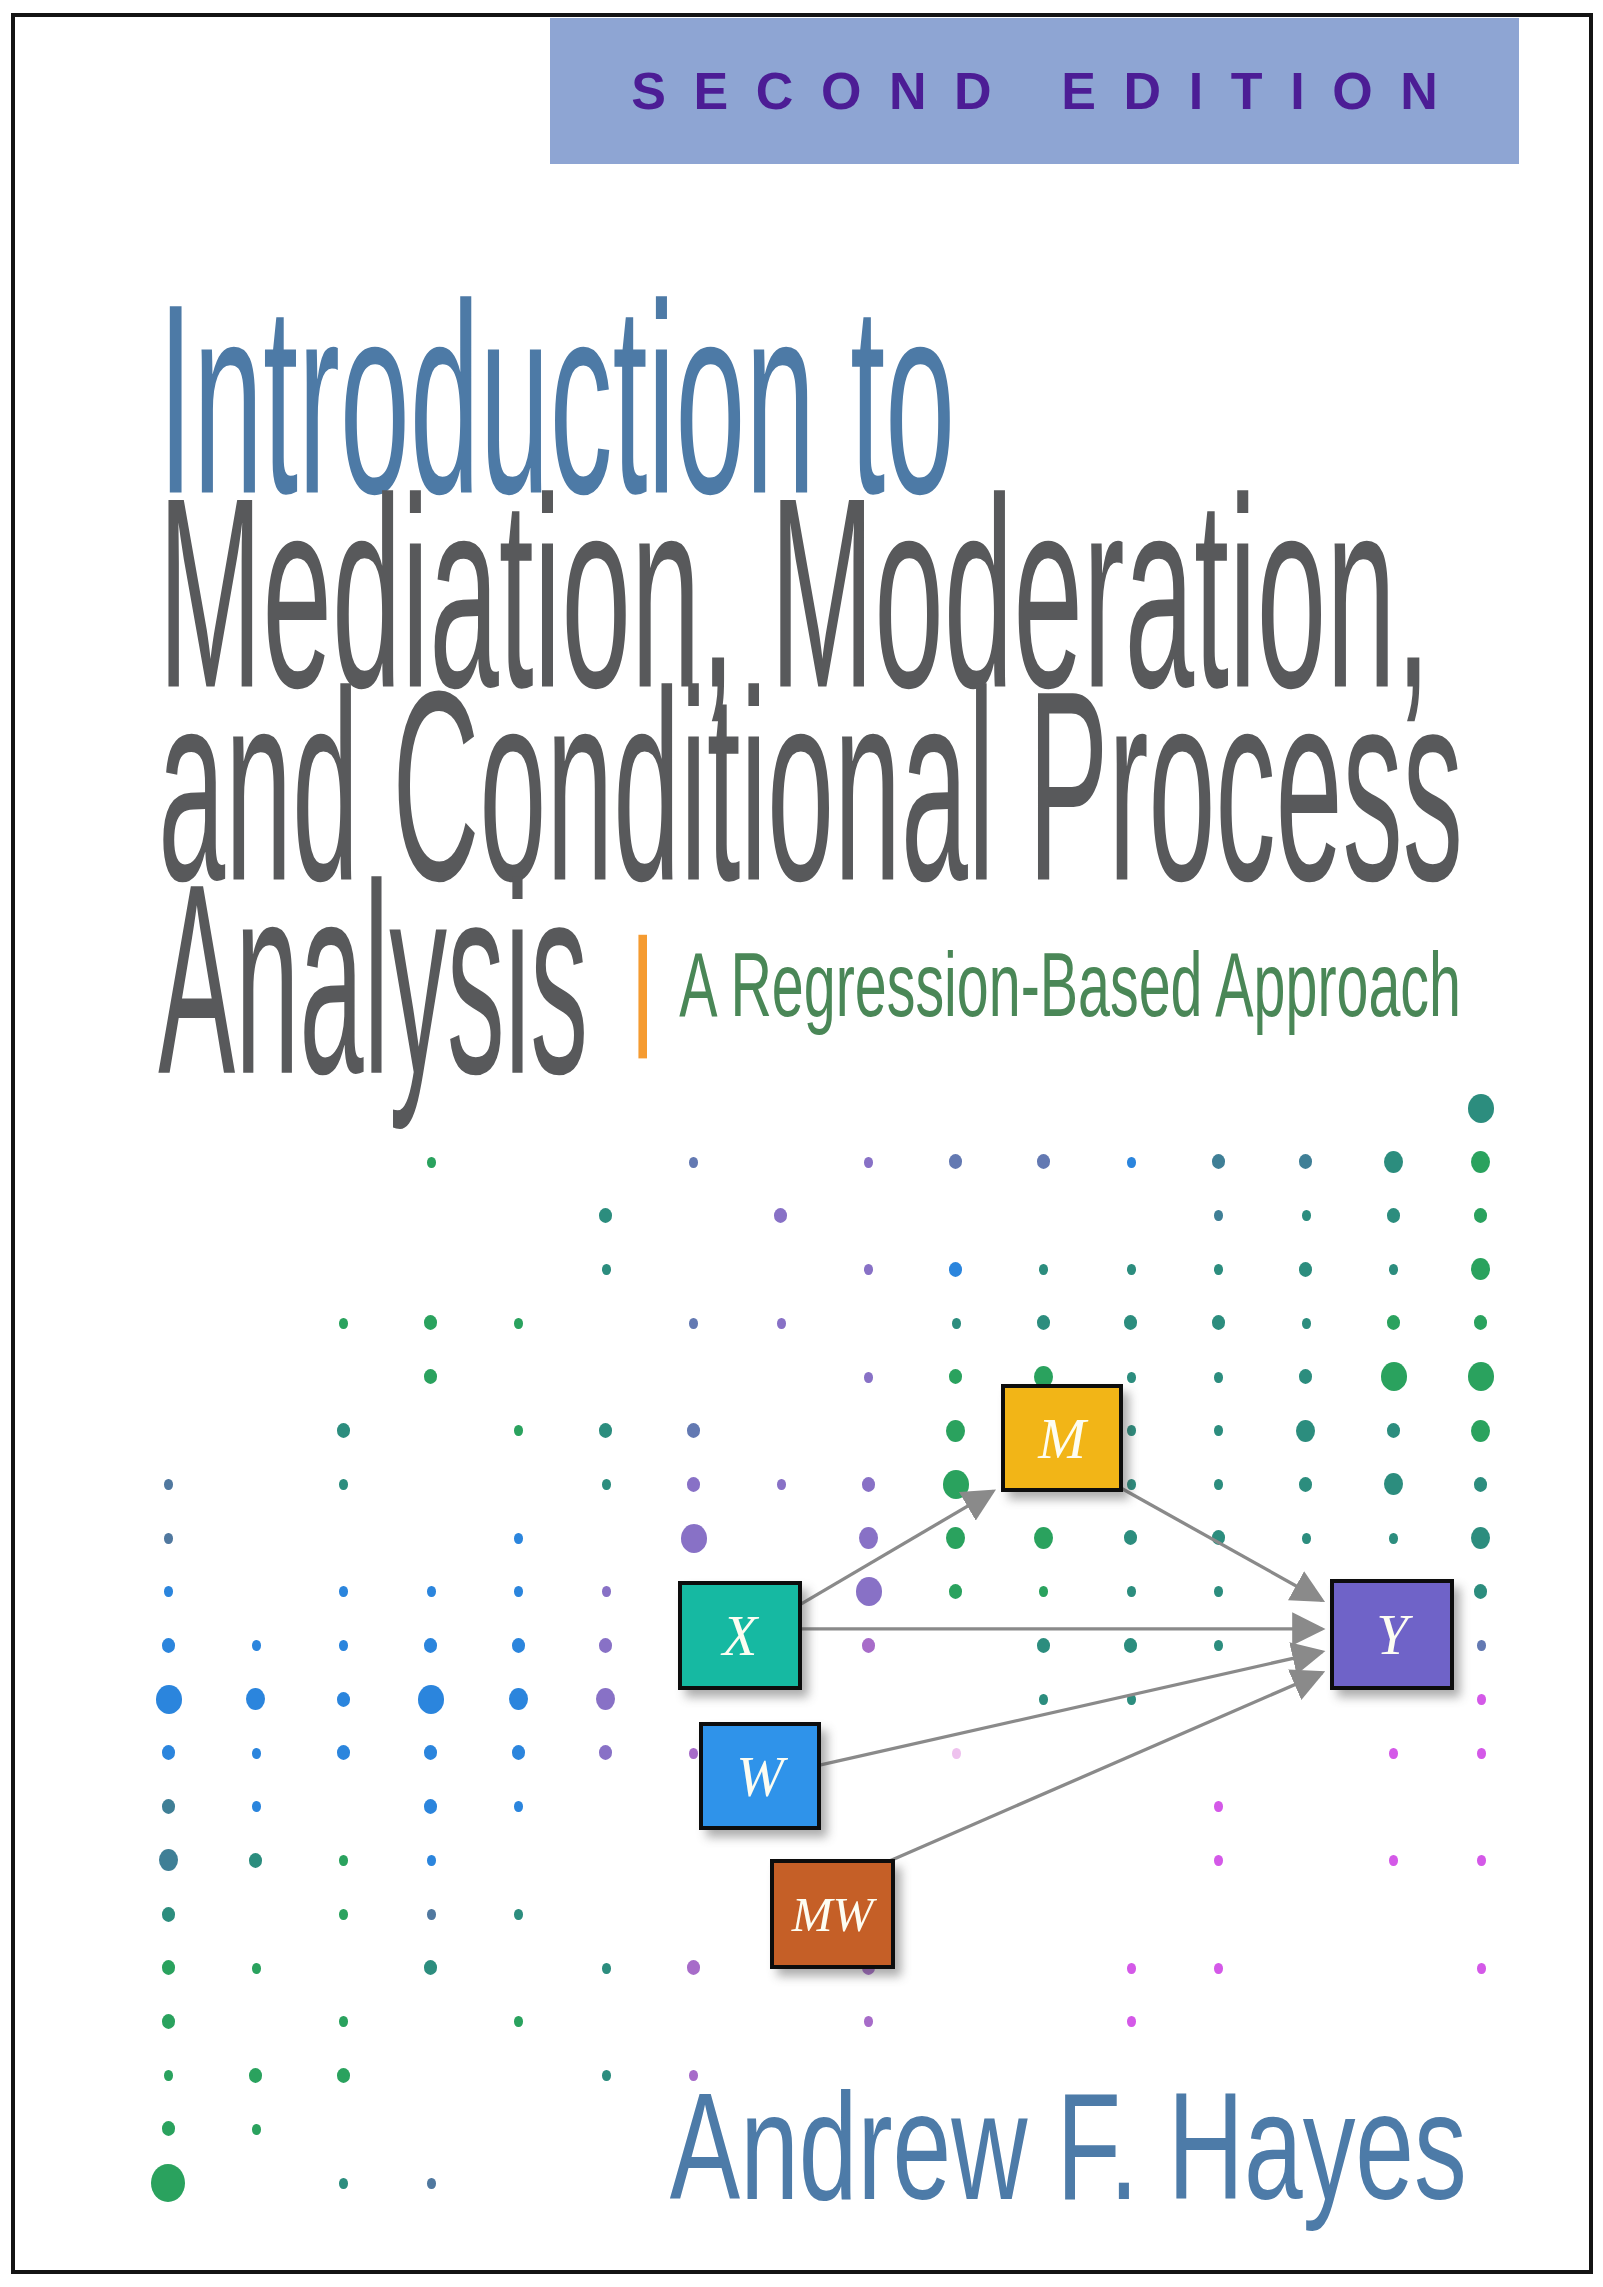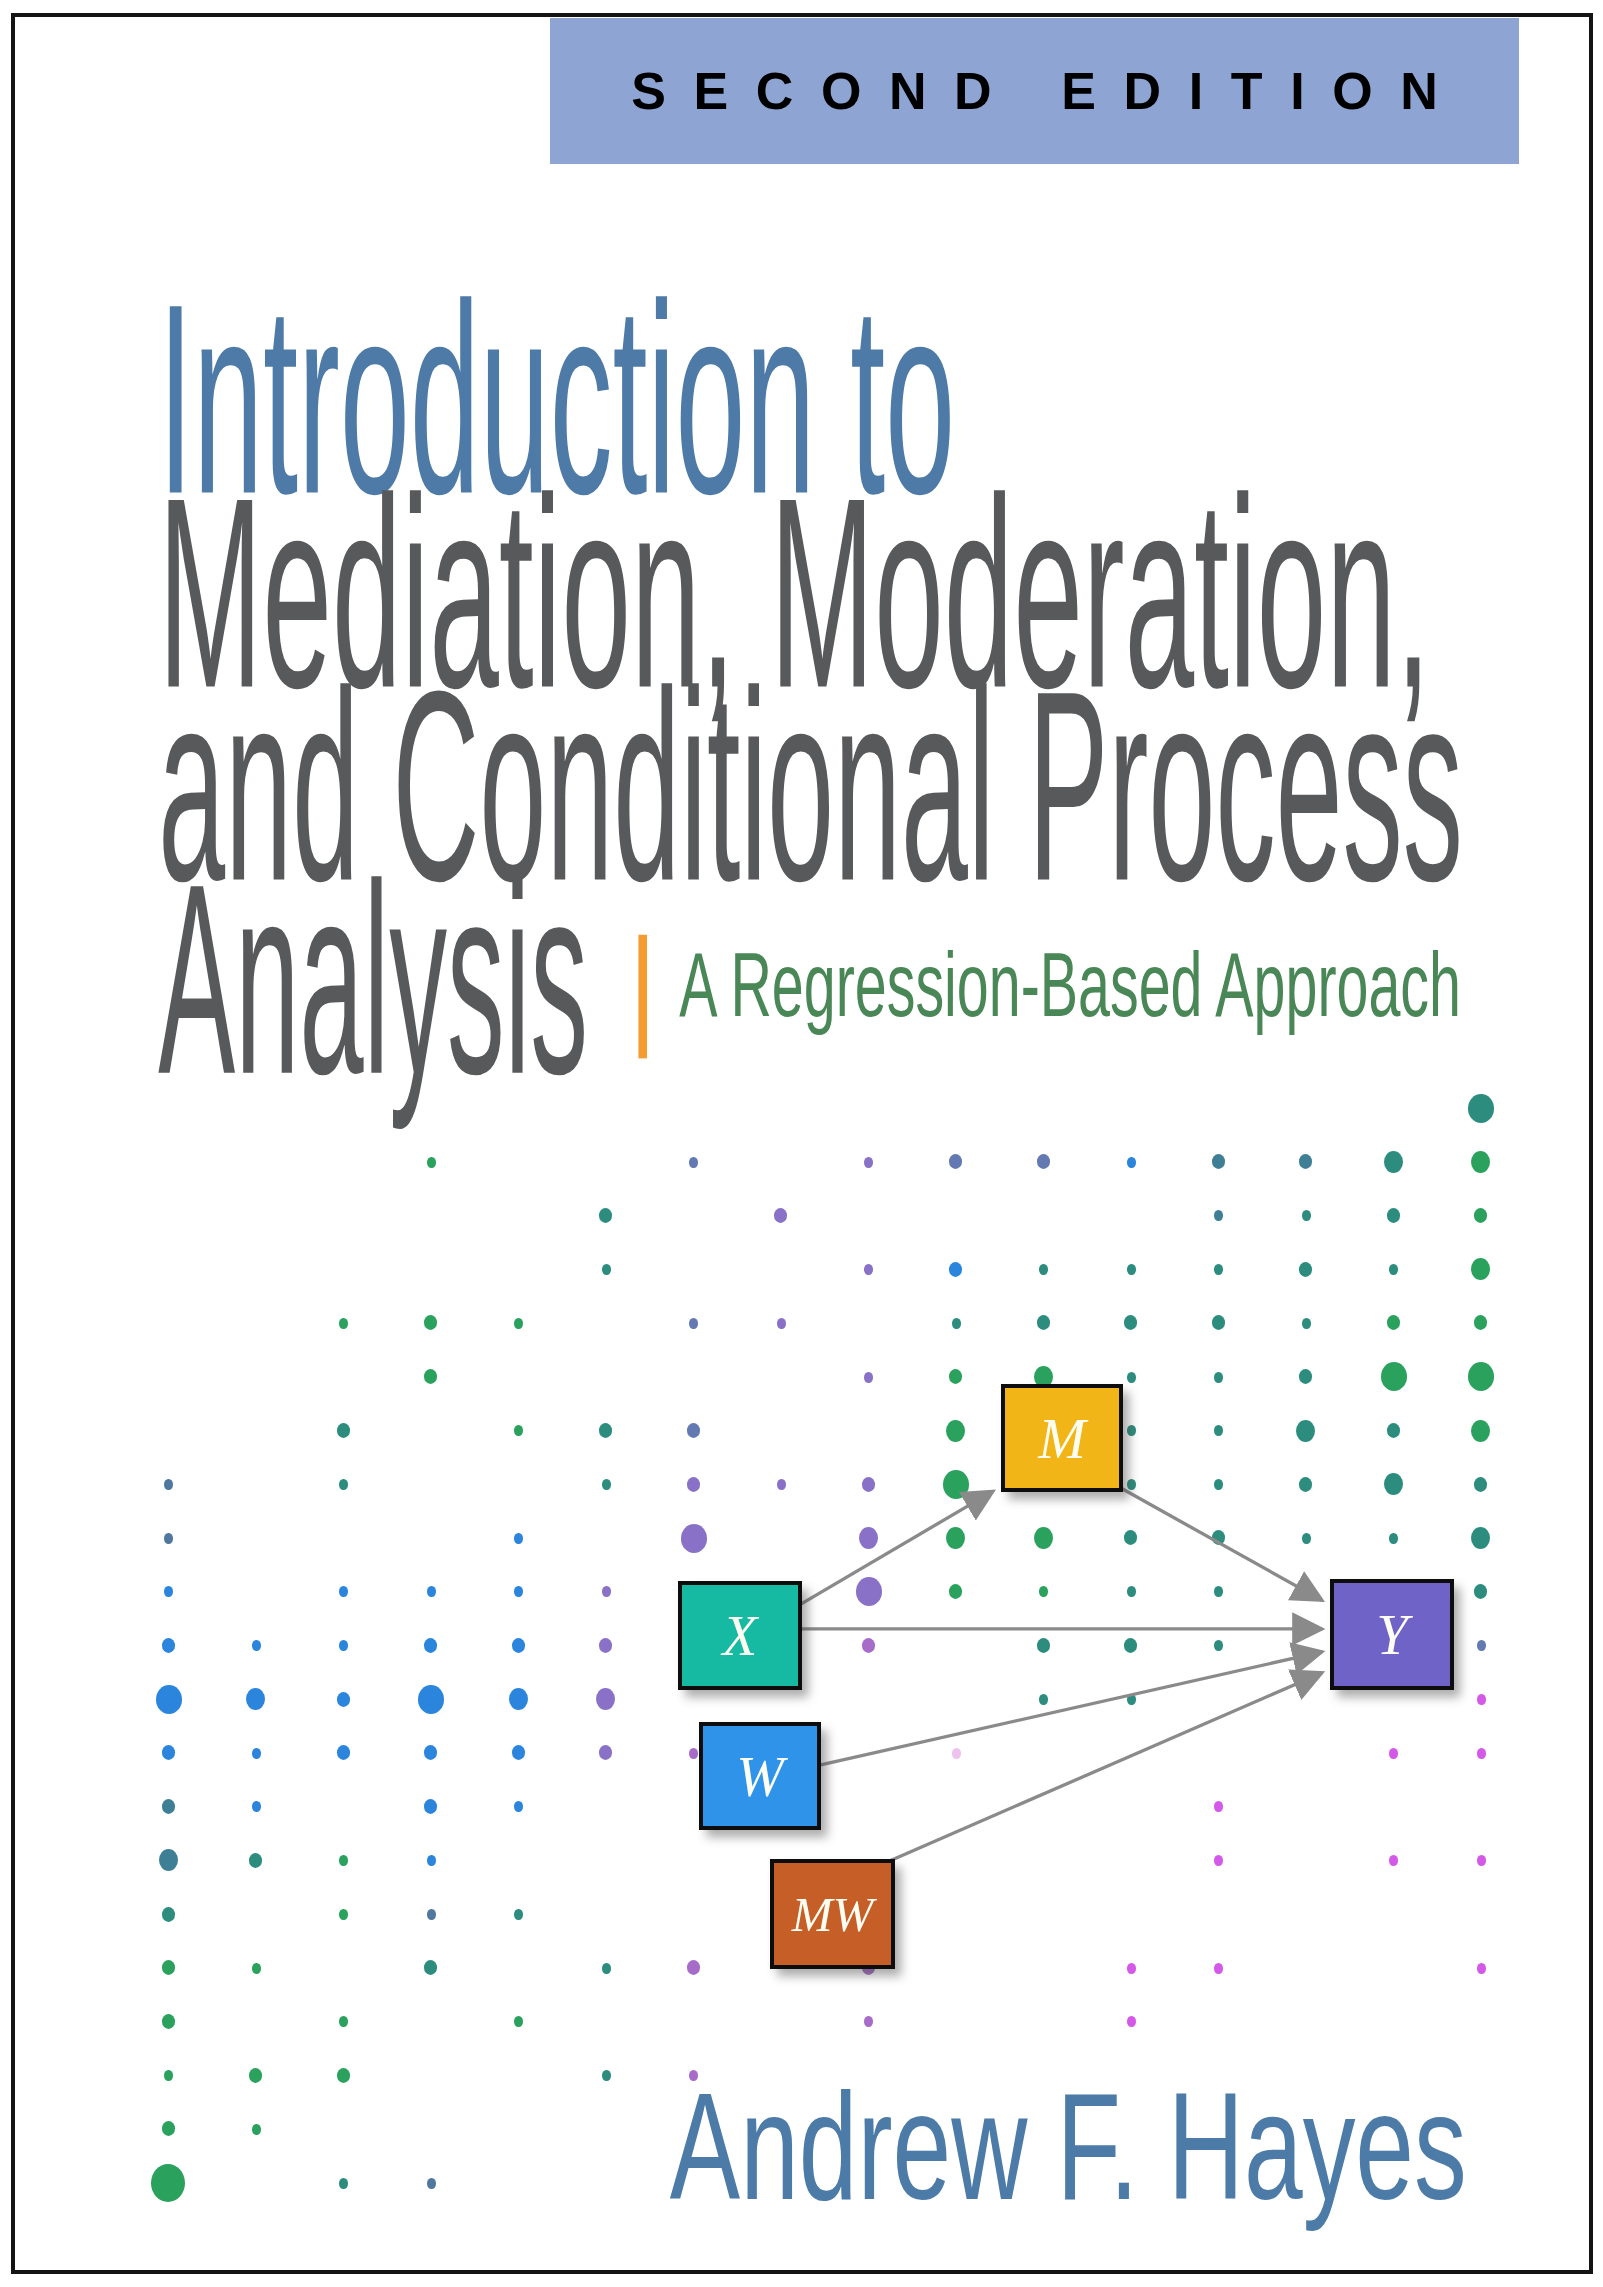--- a/index.html
+++ b/index.html
@@ -36,21 +36,21 @@
     font-family:"Liberation Serif",serif;font-style:italic;
     color:#fdfdf2;font-size:57px;line-height:1;
   }
 </style>
 </head>
 <body>
 
 <div class="page-border"></div>
 
 <div class="banner" style="background: rgb(142, 165, 211);">
-  <span class="banner-label" style="color: #000000;">SECOND EDITION</span>
+  <span class="banner-label" style="color: #4c1d95;">SECOND EDITION</span>
 </div>
 
 <div id="dots">
     <div class="dot" style="width: 8.6px; height: 10.5px; left: 164px; top: 1479px; background: rgb(80, 120, 159);"></div>
     <div class="dot" style="width: 8.6px; height: 10.5px; left: 164px; top: 1533px; background: rgb(80, 120, 159);"></div>
     <div class="dot" style="width: 8.6px; height: 10.5px; left: 164px; top: 1586px; background: rgb(43, 133, 221);"></div>
     <div class="dot" style="width: 13.3px; height: 15px; left: 162px; top: 1638px; background: rgb(43, 133, 221);"></div>
     <div class="dot" style="width: 26px; height: 28.5px; left: 156px; top: 1685px; background: rgb(43, 133, 221);"></div>
     <div class="dot" style="width: 13.3px; height: 15px; left: 162px; top: 1745px; background: rgb(43, 133, 221);"></div>
     <div class="dot" style="width: 13.3px; height: 15px; left: 162px; top: 1799px; background: rgb(63, 127, 150);"></div>

